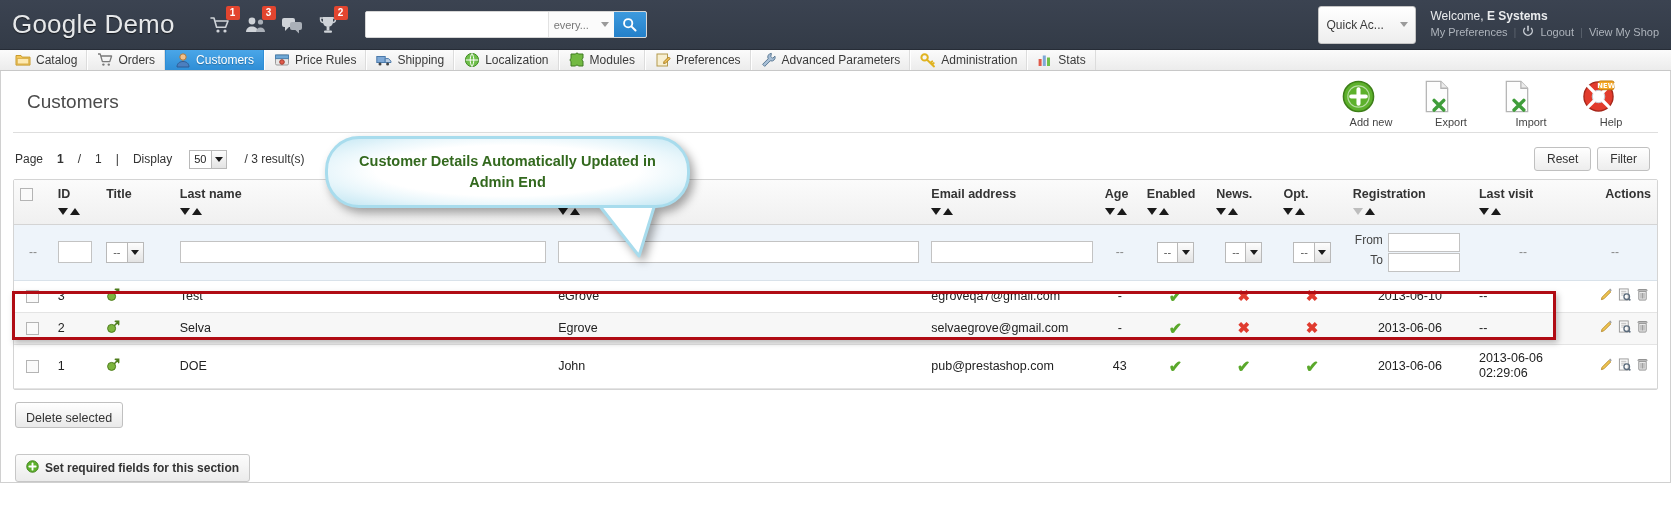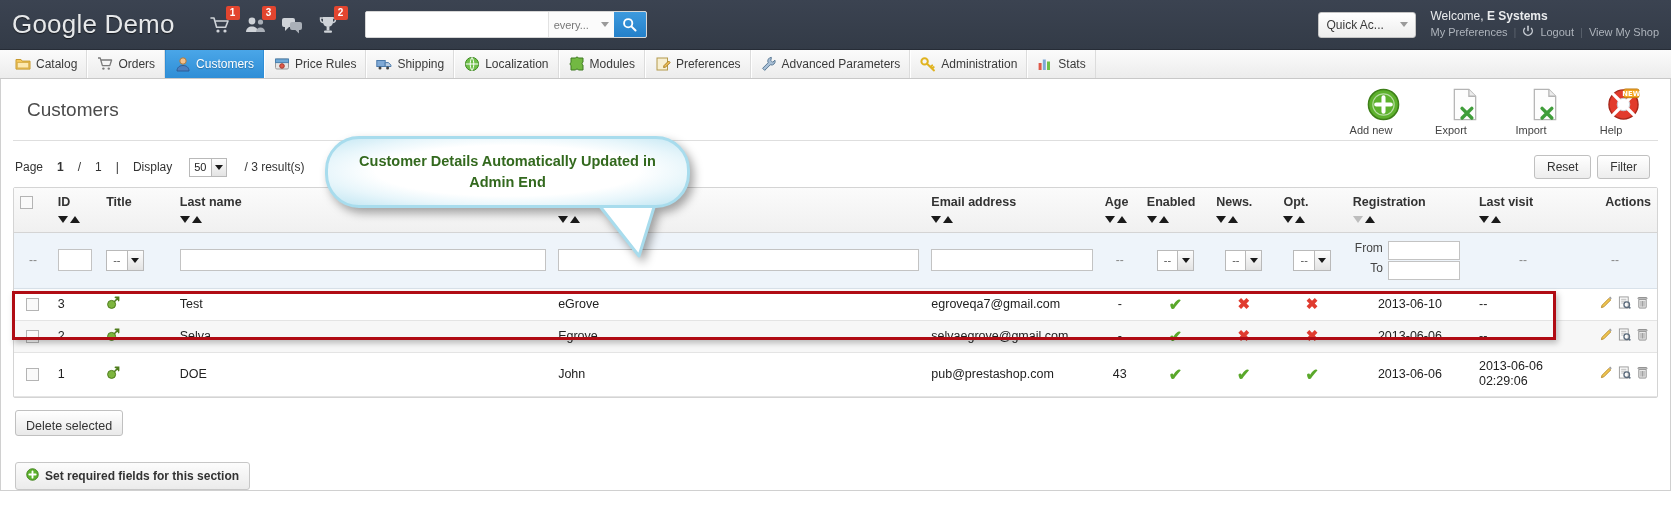--- a/index.html
+++ b/index.html
@@ -103,21 +103,21 @@
   }
 
   .topright {
     margin-left: auto;
     display: flex;
     align-items: center;
     padding-right: 12px;
     gap: 14px;
   }
   .quickaccess {
-    height: 26px;
+    height: 38px;
     min-width: 98px;
     background: linear-gradient(#ffffff,#ededed);
     border: 1px solid #c4c4c4;
     border-radius: 3px;
     display: flex;
     align-items: center;
     justify-content: space-between;
     padding: 0 7px;
     font-size: 12px;
     color: #3b3b3b;
@@ -126,21 +126,21 @@
   .welcome-block { line-height: 1.35; }
   .welcome-line { color: #e9ebed; font-size: 12px; }
   .welcome-line b { font-weight: bold; }
   .acct-line { font-size: 11px; color: #aeb4bc; display: flex; align-items: center; gap: 6px;}
   .acct-line a { color: #aeb4bc; text-decoration: none; cursor: pointer; }
   .acct-sep { color: #5b636e; }
   .power-ico { display:inline-block; vertical-align:middle; }
 
   
   .menubar {
-    height: 29px;
+    height: 21px;
     background: linear-gradient(#fbfbfb,#ececec);
     border-bottom: 1px solid #c8c8c8;
     display: flex;
     align-items: stretch;
     padding-left: 6px;
   }
   .mtab {
     display: flex;
     align-items: center;
     gap: 5px;
@@ -197,21 +197,21 @@
     text-align: center;
     cursor: pointer;
     text-decoration: none;
   }
   .tool .tlabel {
     display: block;
     font-size: 11px;
     color: #444;
     margin-top: 2px;
   }
-  .tool .tico { height: 34px; display:flex; align-items:center; justify-content:flex-end; }
+  .tool .tico { height: 34px; display:flex; align-items:center; justify-content:flex-start; }
 
   
   .pagerow {
     display: flex;
     align-items: center;
     font-size: 12px;
     color: #333;
     padding: 14px 2px 8px 2px;
     gap: 14px;
     position: relative;

